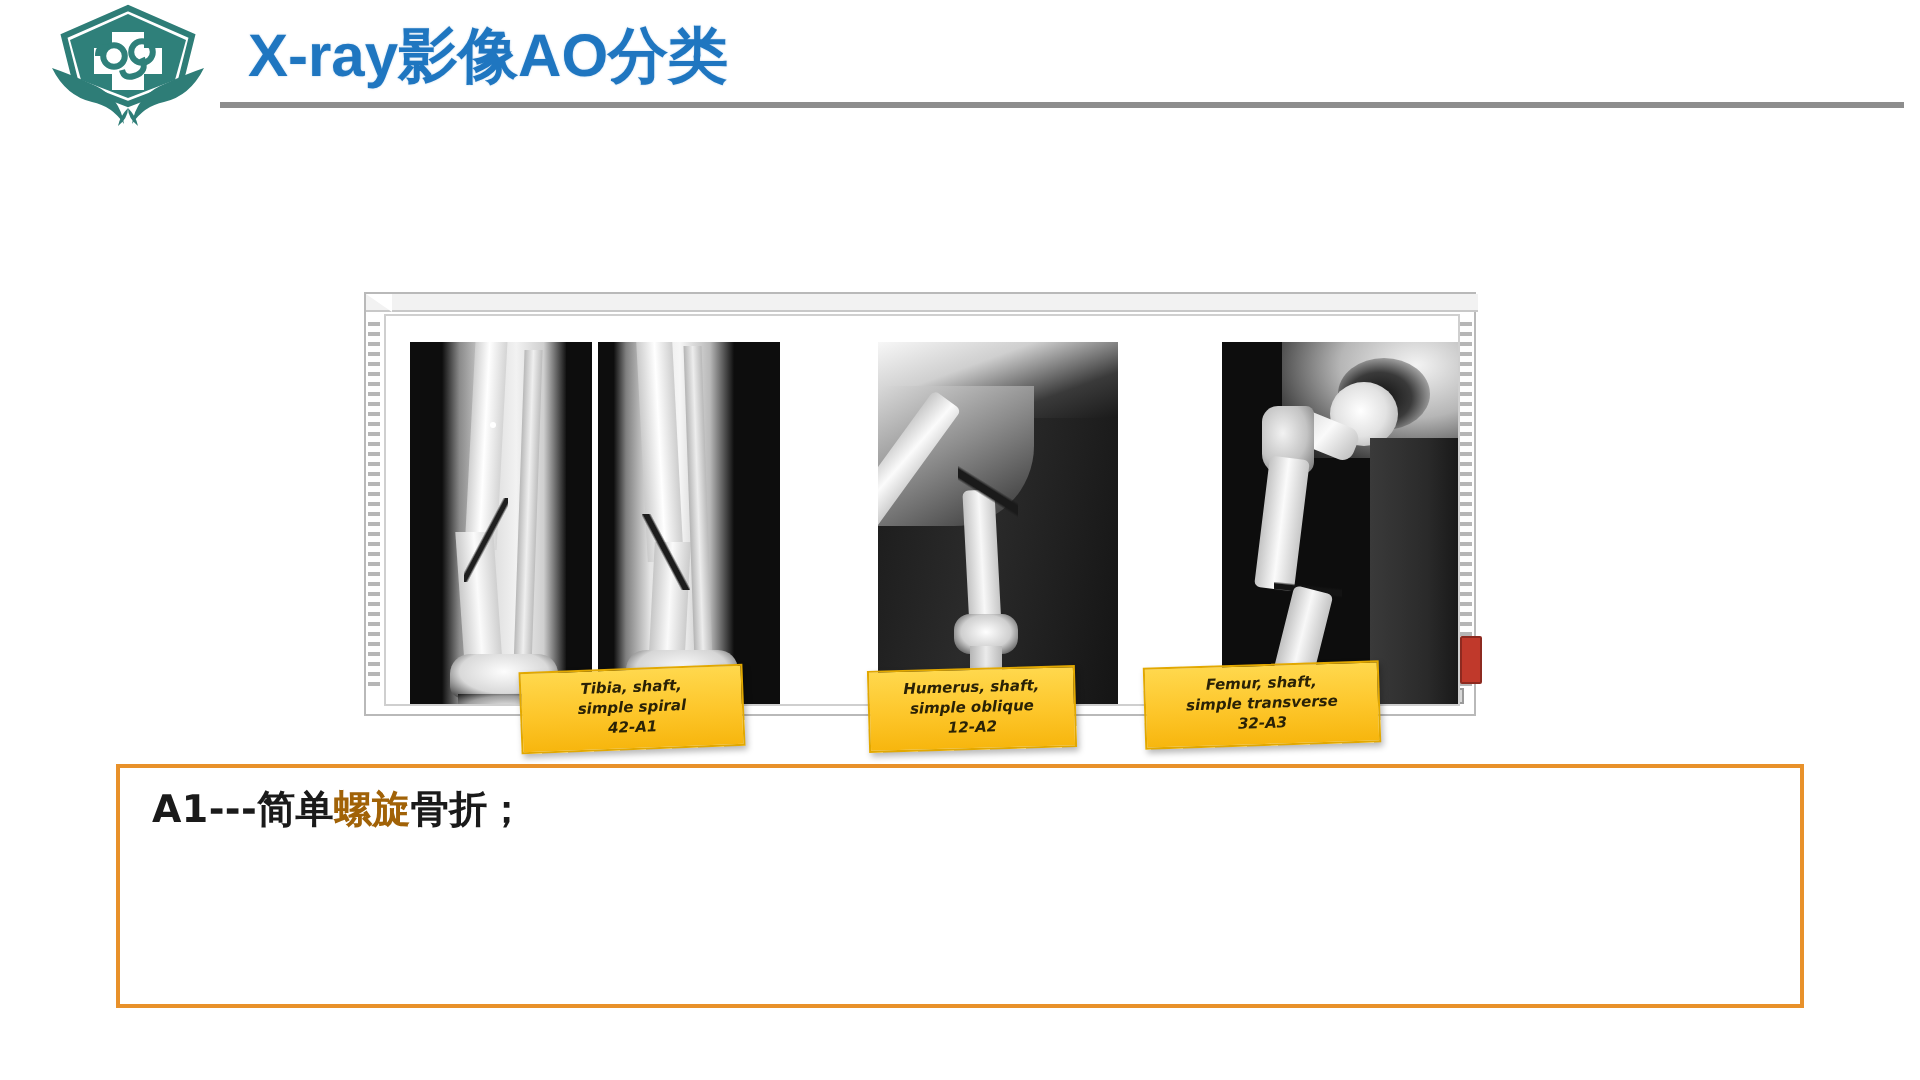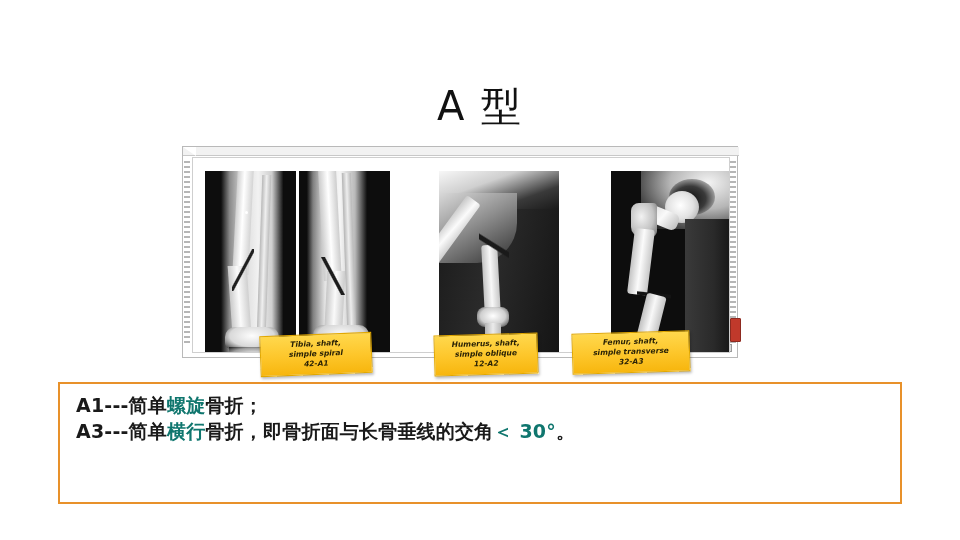--- a/index.html
+++ b/index.html
@@ -130,29 +130,56 @@
     background:#ffffff;
     box-sizing:border-box;
     padding:8px 0 0 16px;
   }
   .desc-line{
     font-size:19px;font-weight:bold;color:#1a1a1a;
     line-height:26px;white-space:nowrap;
     font-family:"DejaVu Sans","Liberation Sans",sans-serif;
     letter-spacing:.2px;
   }
-  .hl{color:#0f766e;}
+  .hl{color:#a16207;}
 </style>
 </head>
 <body>
 
 <div class="slide">
 
-
-  <div class="main-heading">A 型</div>
+  <div class="header">
+
+    <div class="logo">
+      <svg width="92" height="62" viewBox="0 0 92 62" aria-hidden="true">
+        <g fill="#2e7d77">
+
+          <path d="M46 2 L78 16 L72 40 L46 50 L20 40 L14 16 Z" fill="none" stroke="#2e7d77" stroke-width="3"></path>
+          <path d="M46 5 L75 18 L69.5 38 L46 47 L22.5 38 L17 18 Z" fill="#2f807a"></path>
+
+          <path d="M38 14 h16 v8 h9 v13 h-9 v8 h-16 v-8 h-9 v-13 h9 z" fill="#ffffff"></path>
+
+          <circle cx="39" cy="26" r="5.4" fill="none" stroke="#2f807a" stroke-width="3"></circle>
+          <circle cx="53" cy="24" r="5.4" fill="none" stroke="#2f807a" stroke-width="3"></circle>
+          <path d="M53 27 q3 7 -4 9 q-5 1.5 -6 -3" fill="none" stroke="#2f807a" stroke-width="3"></path>
+          <path d="M36 22 q-5 -2 -5 4" fill="none" stroke="#2f807a" stroke-width="3"></path>
+
+          <path d="M8 32 q7 14 20 17 q10 2 16 11 q-2 -13 -14 -19 q-13 -6 -22 -9 z"></path>
+          <path d="M84 32 q-7 14 -20 17 q-10 2 -16 11 q2 -13 14 -19 q13 -6 22 -9 z"></path>
+          <path d="M46 52 q-4 4 -5 9 q5 -4 5 -9 z"></path>
+          <path d="M46 52 q4 4 5 9 q-5 -4 -5 -9 z"></path>
+        </g>
+      </svg>
+    </div>
+
+    <div class="header-title">X-ray影像AO分类</div>
+
+    <div class="header-rule"></div>
+  </div>
+
 
   <div class="xray-wrap">
 
     <div class="frame-outer">
       <div class="frame-bevel-top"></div>
       <div class="frame-bevel-tl"></div>
       <div class="ruler left"></div>
       <div class="ruler right"></div>
       <div class="red-tab"></div>
       <div class="corner-dot"></div>
@@ -300,19 +327,16 @@
     </div>
   </div>
 
   <div class="desc-box">
 
     <div class="desc-line">
       <span>A1---简单</span><span class="hl">螺旋</span><span>骨折；</span>
     </div>
 
 
-    <div class="desc-line">
-      <span>A3---简单</span><span class="hl">横行</span><span>骨折，即骨折面与长骨垂线的交角</span><span class="hl">＜ 30°</span><span>。</span>
-    </div>
 
   </div>
 
 </div>
 
 </body></html>

